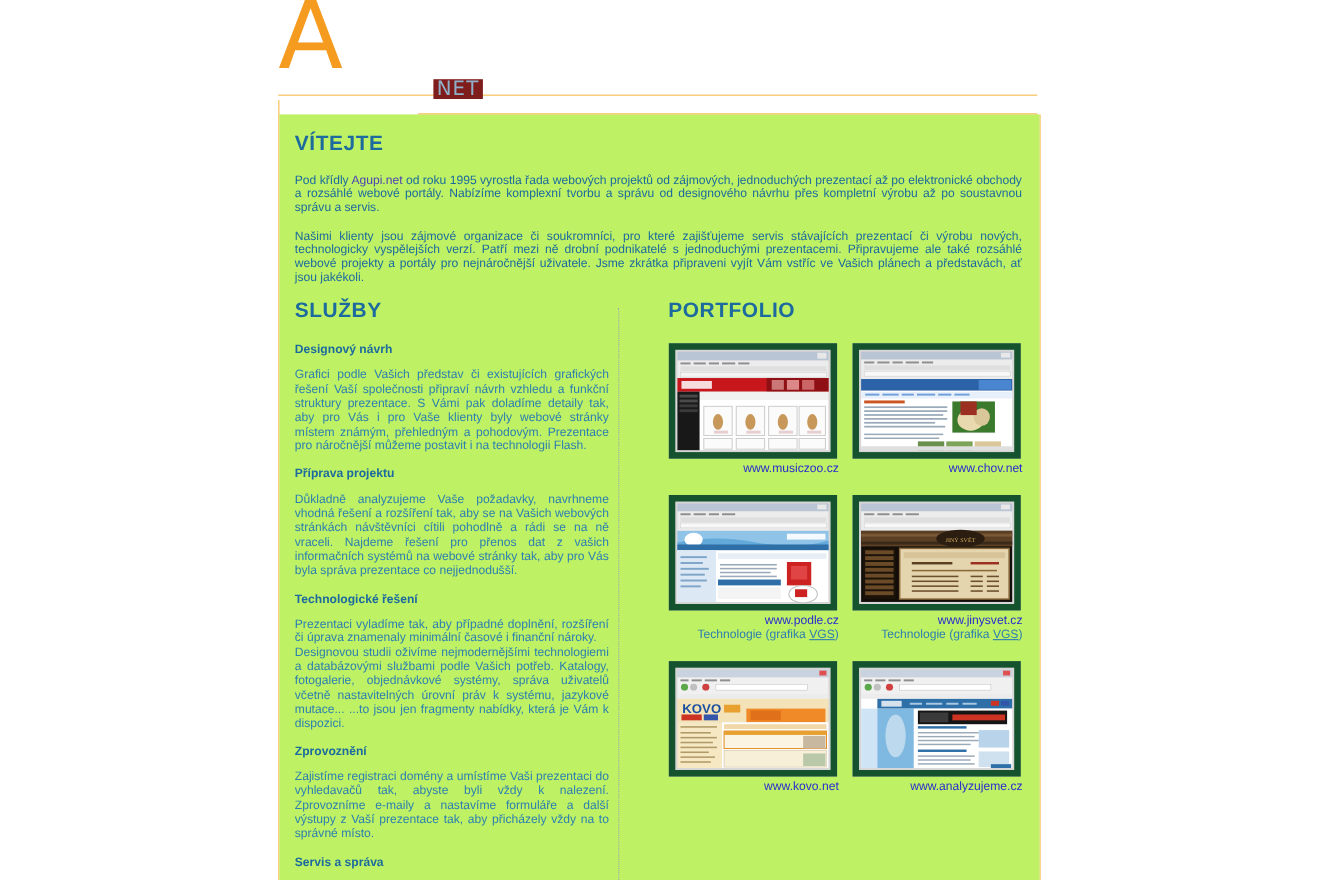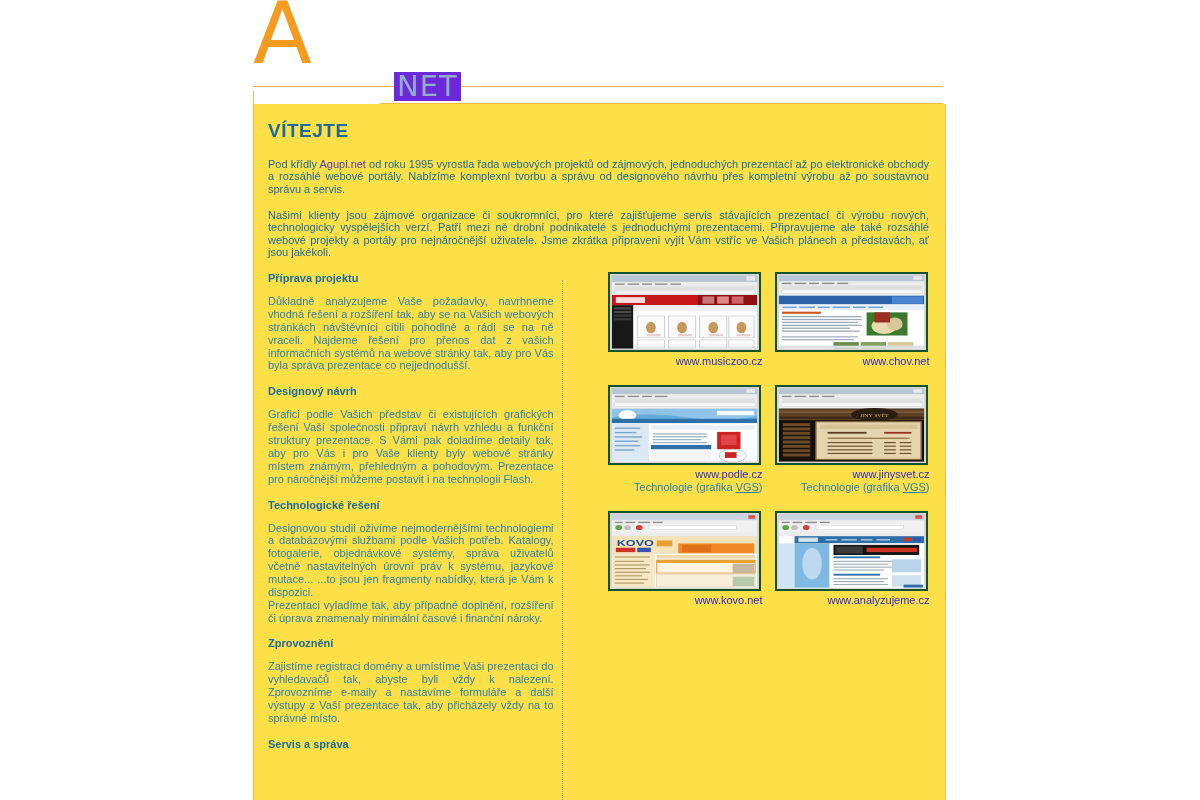--- a/index.html
+++ b/index.html
@@ -55,27 +55,27 @@
     font-weight: 400;
     color: #F59B20;
     letter-spacing: -1px;
     line-height: 1;
   }
   .logo-net {
     position: absolute;
     left: 141px;
     top: 72px;
     font-family: "DejaVu Sans", sans-serif;
-    font-size: 29px;
+    font-size: 18px;
     font-weight: 400;
     color: #8FAFC8;
     letter-spacing: 1px;
     line-height: 1;
     z-index: 4;
-    background: #6d28d9;
+    background: #7f1d1d;
     padding: 0 3px;
   }
 
   
   .hdr-rule-1 {
     position: absolute;
     left: 253px;
     top: 86px;
     width: 690px;
     height: 1px;
@@ -109,21 +109,21 @@
     height: 696px;
     background: #F6B94B;
   }
 
   .content {
     position: absolute;
     left: 254px;
     top: 104px;
     width: 691px;
     height: 696px;
-    background: #fde047;
+    background: #bef264;
     overflow: hidden;
   }
 
   
   .intro {
     padding: 16px 16px 0 14px;
   }
 
   h1.section-title {
     margin: 0 0 16px 0;
@@ -212,22 +212,22 @@
     flex-wrap: wrap;
     gap: 10px 12px;
   }
   .portfolio-item {
     width: 155px;
     text-align: right;
     margin-bottom: 8px;
   }
   .thumb {
     width: 153px;
-    height: 80px;
-    border: 2px solid #14532d;
+    height: 105px;
+    border: 6px solid #14532d;
     background: #dcdcdc;
     box-sizing: border-box;
     overflow: hidden;
     position: relative;
     display: block;
   }
   .thumb svg { display: block; width: 100%; height: 100%; }
 
   .caption {
     display: block;
@@ -270,51 +270,53 @@
 
     <div class="intro">
       <h1 class="section-title">VÍTEJTE</h1>
       <p class="body-text"><span>Pod křídly </span><a class="inline-link" href="#">Agupi.net</a><span> od roku 1995 vyrostla řada webových projektů od zájmových, jednoduchých prezentací až po elektronické obchody a rozsáhlé webové portály. Nabízíme komplexní tvorbu a správu od designového návrhu přes kompletní výrobu až po soustavnou správu a servis.</span></p>
       <p class="body-text">Našimi klienty jsou zájmové organizace či soukromníci, pro které zajišťujeme servis stávajících prezentací či výrobu nových, technologicky vyspělejších verzí. Patří mezi ně drobní podnikatelé s jednoduchými prezentacemi. Připravujeme ale také rozsáhlé webové projekty a portály pro nejnáročnější uživatele. Jsme zkrátka připraveni vyjít Vám vstříc ve Vašich plánech a představách, ať jsou jakékoli.</p>
     </div>
 
     <div class="columns">
 
       <div class="col-left">
+        <h2 class="col-title">SLUŽBY</h2>
+
+        <div class="service-block">
+          <h3 class="sub-title">Designový návrh</h3>
+          <p>Grafici podle Vašich představ či existujících grafických řešení Vaší společnosti připraví návrh vzhledu a funkční struktury prezentace. S Vámi pak doladíme detaily tak, aby pro Vás i pro Vaše klienty byly webové stránky místem známým, přehledným a pohodovým. Prezentace pro náročnější můžeme postavit i na technologii Flash.</p>
+        </div>
 
         <div class="service-block">
           <h3 class="sub-title">Příprava projektu</h3>
           <p>Důkladně analyzujeme Vaše požadavky, navrhneme vhodná řešení a rozšíření tak, aby se na Vašich webových stránkách návštěvníci cítili pohodlně a rádi se na ně vraceli. Najdeme řešení pro přenos dat z vašich informačních systémů na webové stránky tak, aby pro Vás byla správa prezentace co nejjednodušší.</p>
         </div>
 
         <div class="service-block">
-          <h3 class="sub-title">Designový návrh</h3>
-          <p>Grafici podle Vašich představ či existujících grafických řešení Vaší společnosti připraví návrh vzhledu a funkční struktury prezentace. S Vámi pak doladíme detaily tak, aby pro Vás i pro Vaše klienty byly webové stránky místem známým, přehledným a pohodovým. Prezentace pro náročnější můžeme postavit i na technologii Flash.</p>
-        </div>
-
-        <div class="service-block">
           <h3 class="sub-title">Technologické řešení</h3>
+          <p>Prezentaci vyladíme tak, aby případné doplnění, rozšíření či úprava znamenaly minimální časové i finanční nároky.</p>
           <p>Designovou studii oživíme nejmodernějšími technologiemi a databázovými službami podle Vašich potřeb. Katalogy, fotogalerie, objednávkové systémy, správa uživatelů včetně nastavitelných úrovní práv k systému, jazykové mutace... ...to jsou jen fragmenty nabídky, která je Vám k dispozici.</p>
-          <p>Prezentaci vyladíme tak, aby případné doplnění, rozšíření či úprava znamenaly minimální časové i finanční nároky.</p>
         </div>
 
         <div class="service-block">
           <h3 class="sub-title">Zprovoznění</h3>
           <p>Zajistíme registraci domény a umístíme Vaši prezentaci do vyhledavačů tak, abyste byli vždy k nalezení. Zprovozníme e-maily a nastavíme formuláře a další výstupy z Vaší prezentace tak, aby přicházely vždy na to správné místo.</p>
         </div>
 
         <div class="service-block">
           <h3 class="sub-title">Servis a správa</h3>
 
         </div>
       </div>
 
       <div class="col-divider"></div>
 
       <div class="col-right">
+        <h2 class="col-title">PORTFOLIO</h2>
 
         <div class="portfolio-grid">
 
           <div class="portfolio-item">
             <a class="thumb" href="#">
               <svg viewBox="0 0 153 105" preserveAspectRatio="none">
                 <rect x="0" y="0" width="153" height="105" fill="#d6d6d6"></rect>
                 <rect x="2" y="2" width="149" height="9" fill="#b9c4d4"></rect>
                 <rect x="140" y="3" width="9" height="6" fill="#e8e8e8"></rect>
                 <rect x="2" y="11" width="149" height="18" fill="#ececec"></rect>

